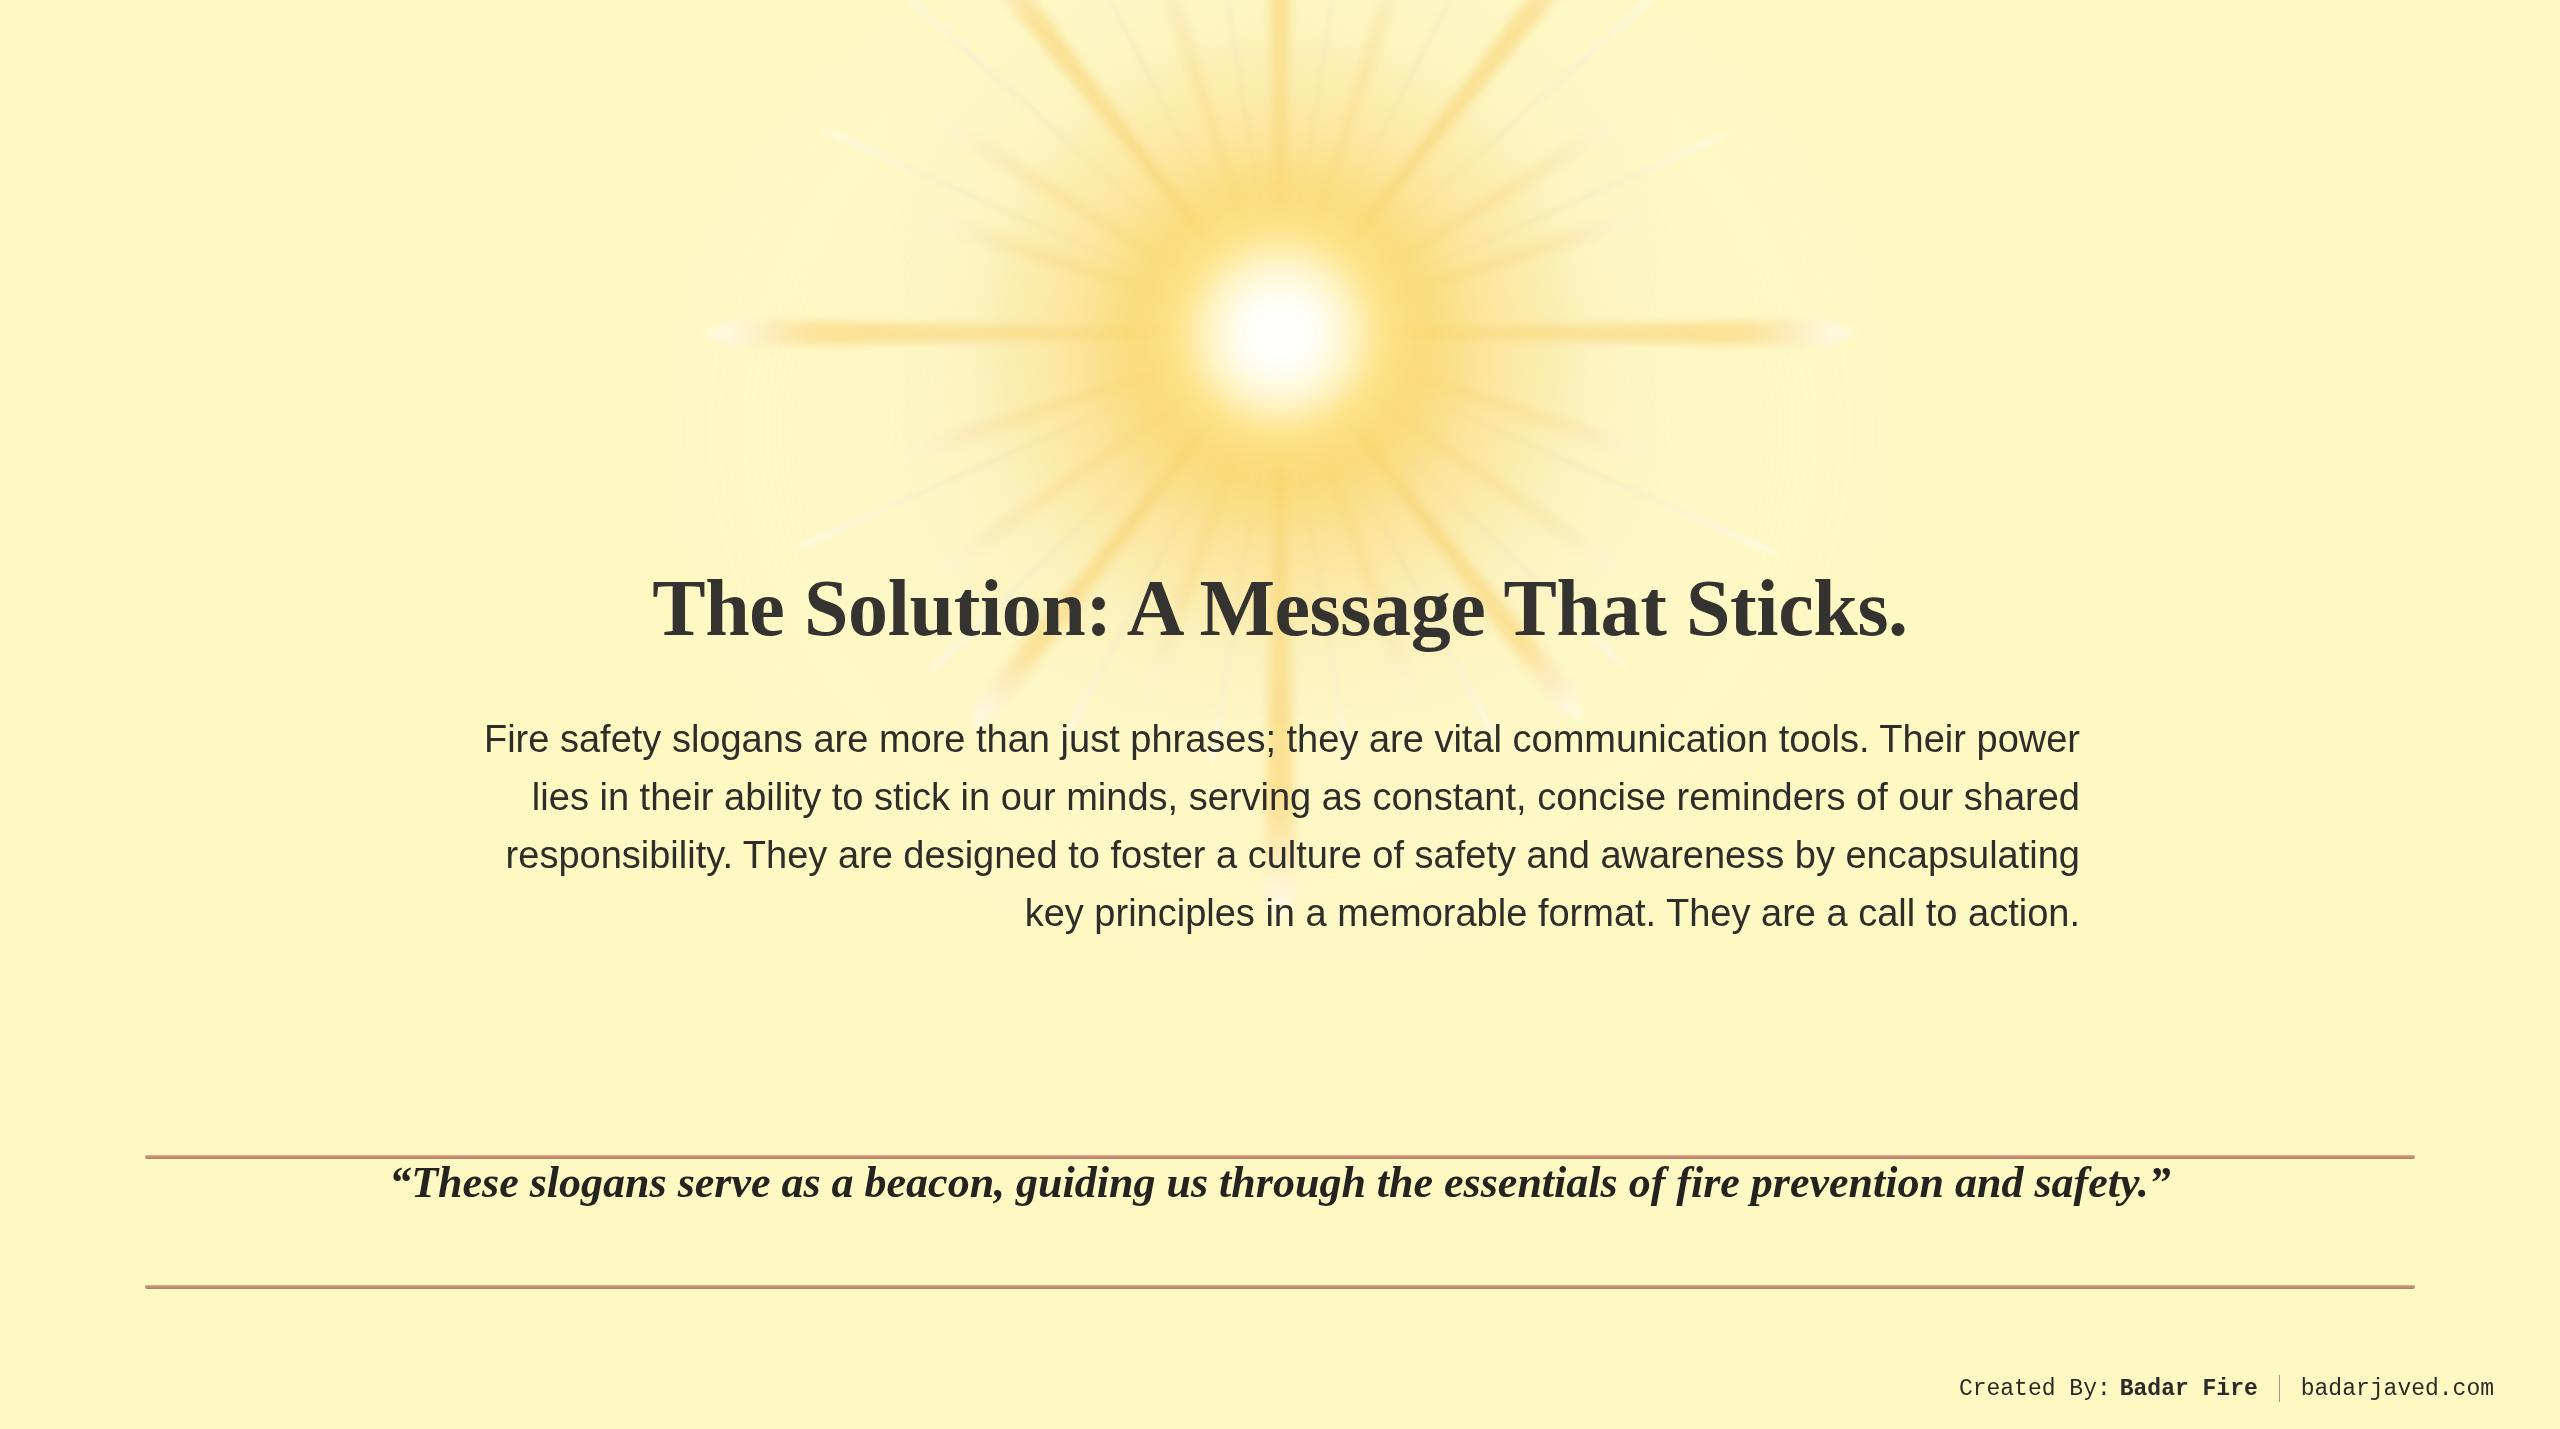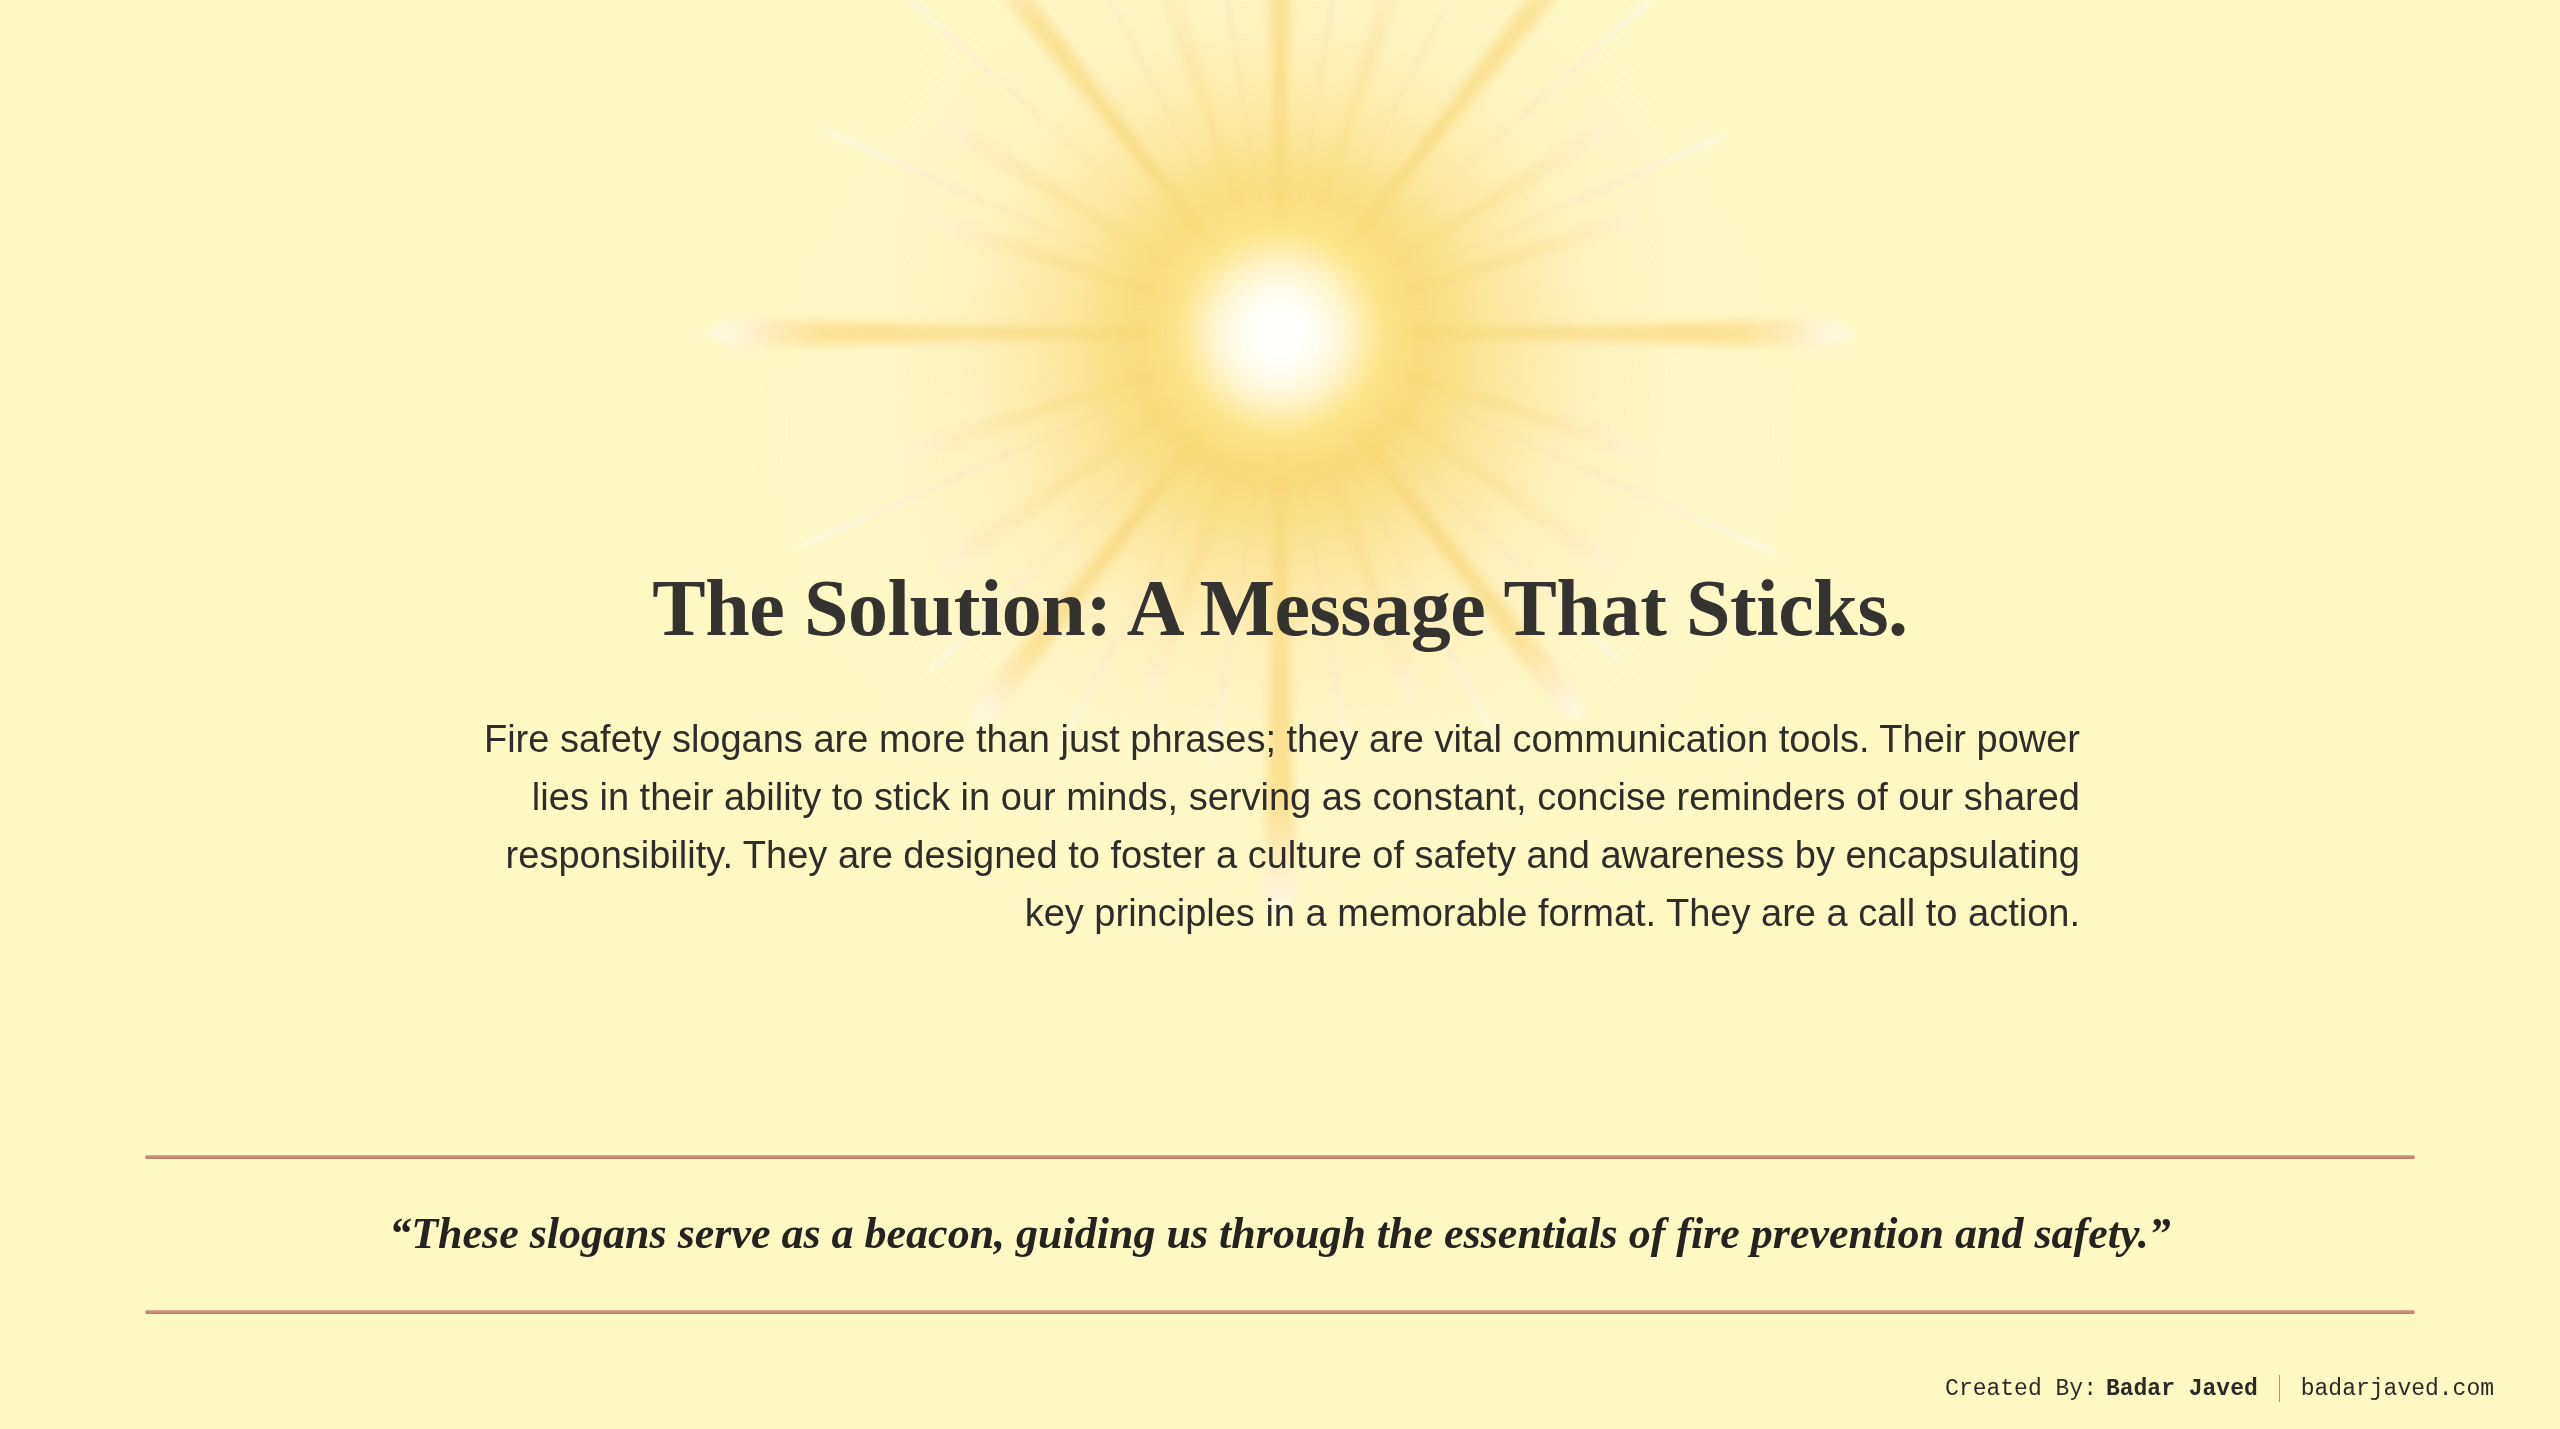--- a/index.html
+++ b/index.html
@@ -148,23 +148,23 @@
     width: 100%;
     height: 4px;
     background: linear-gradient(to bottom,
         #E2AE93 0%,
         #C88D73 45%,
         #B97E66 100%);
     border-radius: 2px;
   }
 
   .quote-inner {
-    height: 151px;
+    height: 126px;
     display: flex;
-    align-items: center;
+    align-items: flex-start;
     justify-content: center;
   }
 
   .quote-text {
     font-family: "Liberation Serif", "DejaVu Serif", serif;
     font-weight: 700;
     font-style: italic;
     font-size: 44px;
     line-height: 1.1;
     color: #24231F;
@@ -293,18 +293,18 @@
   <div class="quote-band">
     <div class="rule"></div>
     <div class="quote-inner">
       <blockquote class="quote-text">“These slogans serve as a beacon, guiding us through the essentials of fire prevention and safety.”</blockquote>
     </div>
     <div class="rule"></div>
   </div>
 
   <div class="credit">
     <span class="credit-prefix">Created By:</span>
-    <span class="credit-name">Badar Javed</span>
+    <span class="credit-name">Badar Fire</span>
     <span class="credit-divider"></span>
     <span class="credit-site">badarjaved.com</span>
   </div>
 
 </div>
 
 </body></html>

